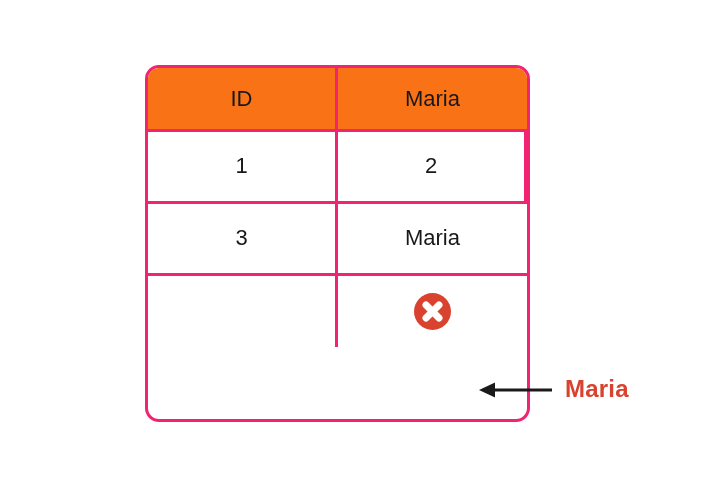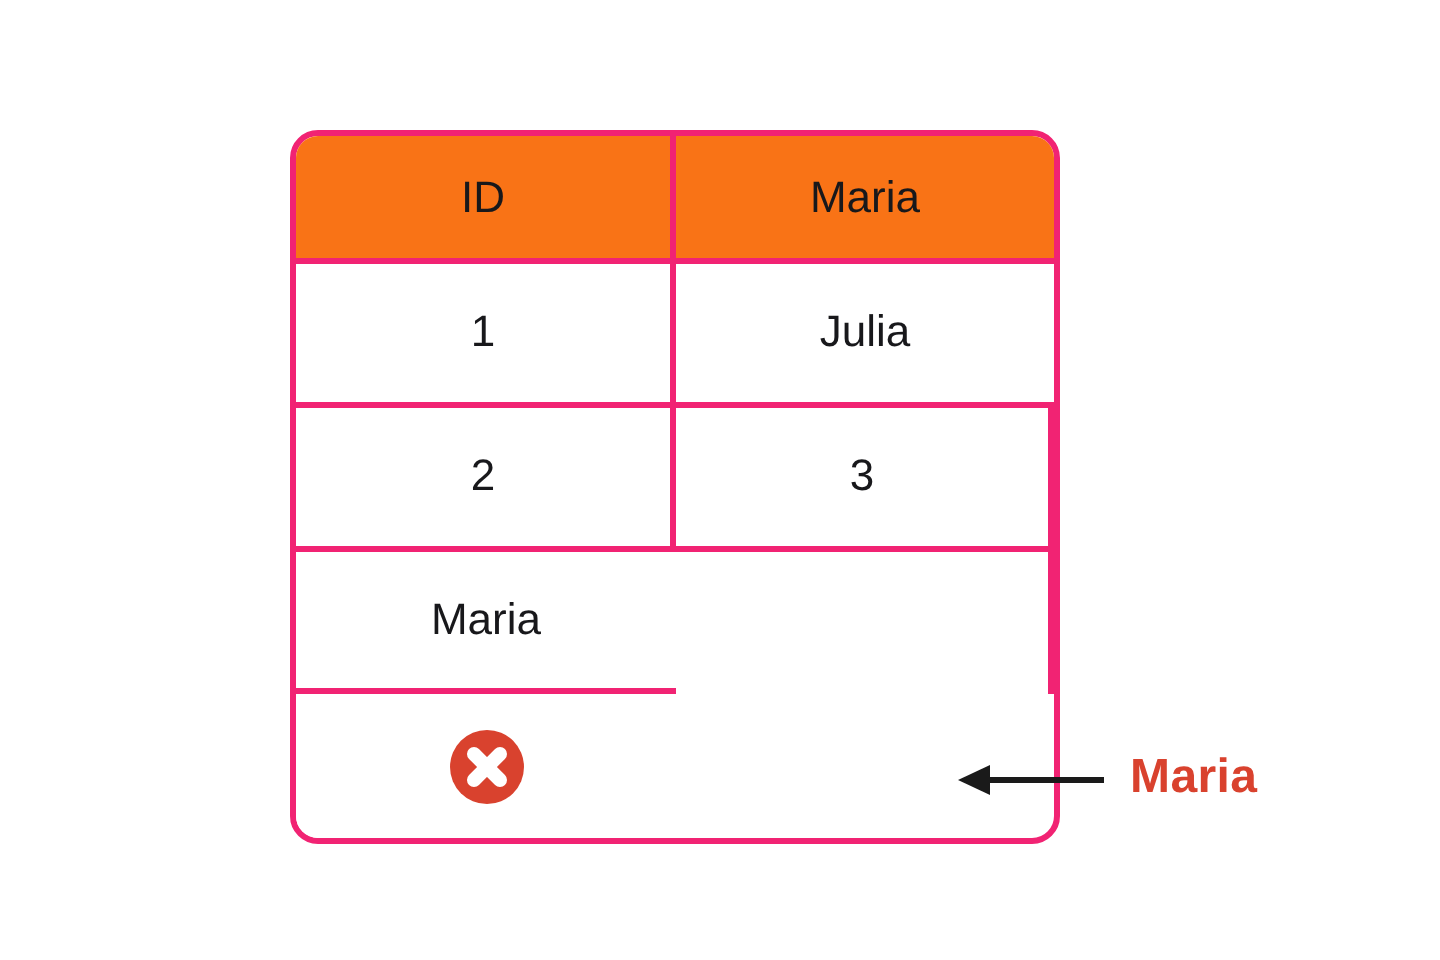--- a/index.html
+++ b/index.html
@@ -83,21 +83,20 @@
 <body>
 
 <div class="canvas">
 
   <div class="tbl">
 
     <div class="cell head col-first bb">ID</div>
     <div class="cell head bb">Maria</div>
 
     <div class="cell col-first bb">1</div>
-    <div class="cell bb">Julia</div>
 
     <div class="cell col-first bb">2</div>
 
     <div class="cell col-first bb">3</div>
     <div class="cell bb">Maria</div>
 
     <div class="cell col-first"></div>
     <div class="cell">
       <span class="cancel-wrap">
         <svg width="37" height="37" viewBox="0 0 37 37" aria-hidden="true">

